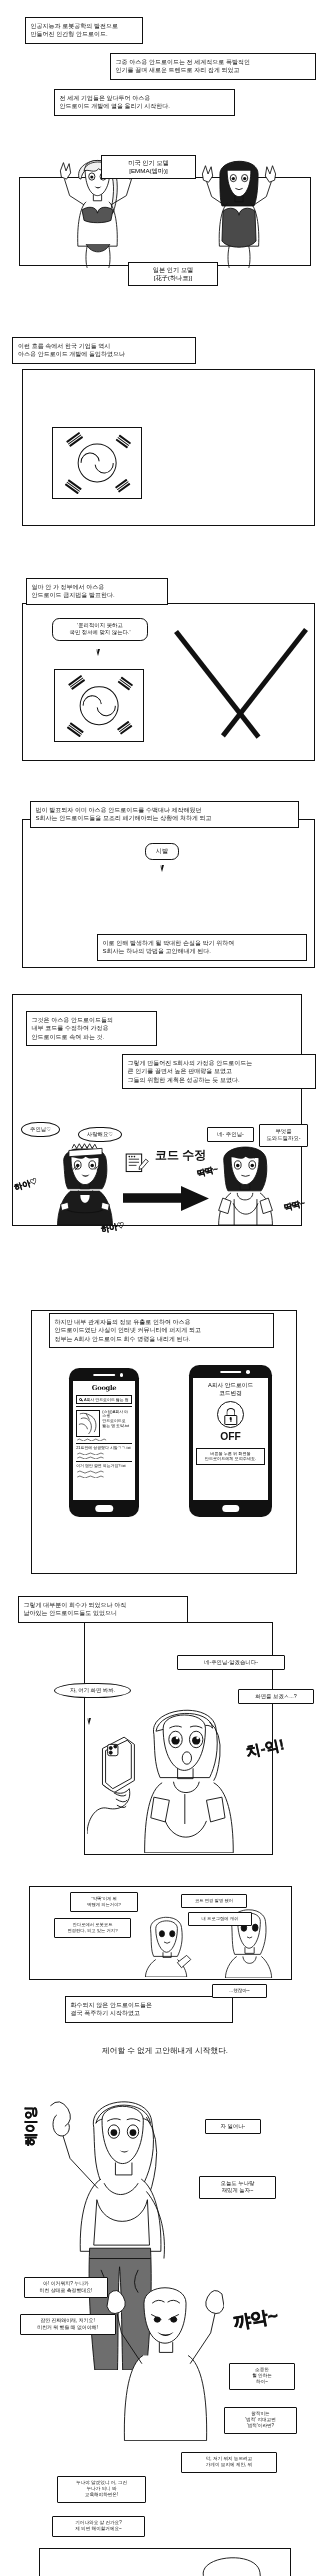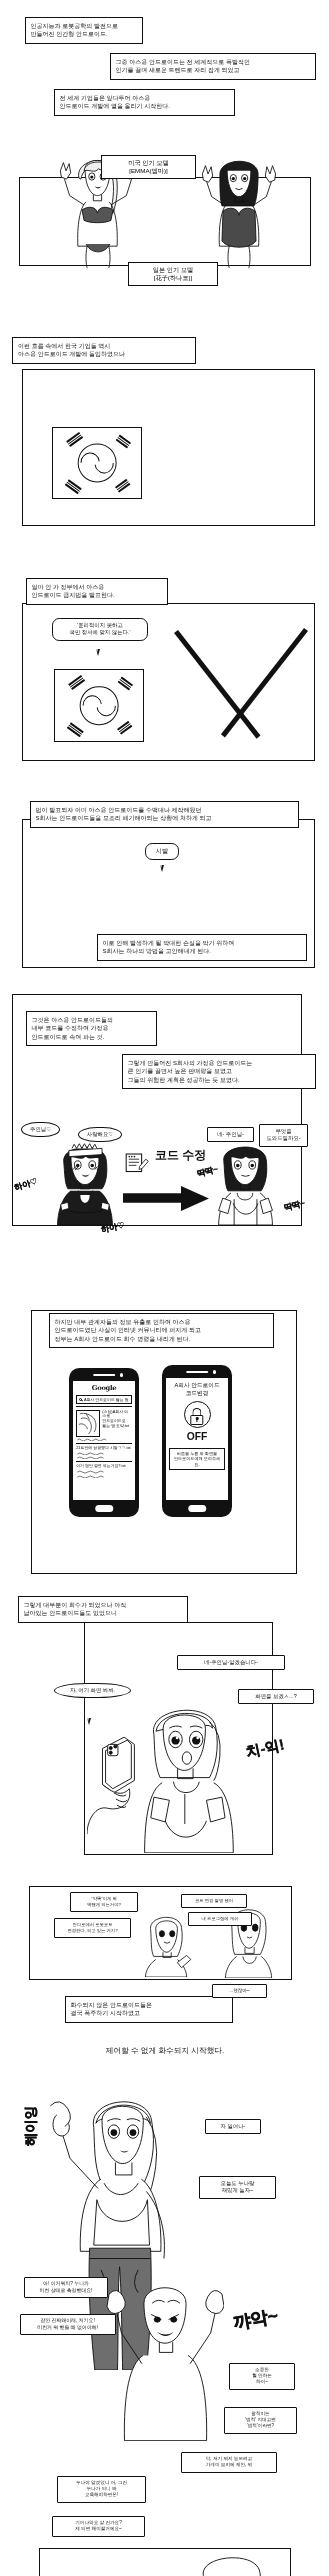--- a/index.html
+++ b/index.html
@@ -784,21 +784,21 @@
         </div>
         <div class="squig">
           <svg width="100%" height="3.1" viewBox="0 0 107 6">
               <path d="M2 4 q5 -4 10 0 q5 4 10 0 q6 -4 11 0 q5 4 10 0 q5 -4 10 0" stroke="#111" fill="none" stroke-width="1.1"></path>
             </svg>
         </div>
       </div>
     </div>
   </div>
 
-  <div class="phone" style="left:162px; top:1365px; width:70px; height:152px;">
+  <div class="phone" style="left:189px; top:1365px; width:83px; height:152px;">
     <div class="spk"></div>
     <div class="cam"></div>
     <div class="home"></div>
     <div class="screen">
       <div style="text-align:center;font-size:5.7px;line-height:1.3;margin-top:4.1px;white-space:pre-line">A회사 안드로이드
 코드변경</div>
       <div class="lockcircle">
         <span class="shackle"></span>
         <span class="bodyl"></span>
         <span class="kh"></span>
@@ -910,21 +910,21 @@
         <path d="M52 108 C54 126 76 126 78 108"></path>
       </g>
     </svg>
   </div>
 
   <div class="bub rect" style="left:212px; top:1984px; width:55px; font-size:4.6px;">...했잖아~</div>
 
   <div class="nbox" style="left:65px; top:1996px; width:168px;">화수되지 않은 안드로이드들은
 결국 폭주하기 시작하였고</div>
 
-  <div class="nbox" style="left:53px; top:2041px; width:224px; font-size:7.7px; text-align:center; border-width:0;">제어할 수 없게 화수되지 시작했다.</div>
+  <div class="nbox" style="left:53px; top:2041px; width:224px; font-size:7.7px; text-align:center; border-width:0;">제어할 수 없게 고안해내게 시작했다.</div>
 
   <div class="fig" style="left:40px; top:2081px;">
     <svg width="155" height="289" viewBox="0 0 300 560">
       <g fill="none" stroke="#111" stroke-width="1.8">
 
         <path d="M104 90 C92 34 206 20 216 76 C226 130 214 170 202 196 L118 196 C104 162 106 126 104 90 Z" fill="#fff"></path>
         <path d="M108 82 C120 34 208 36 214 82 C198 62 186 84 166 62 C146 88 122 62 108 82 Z" fill="#fff"></path>
         <path d="M206 70 q26 38 18 96 q-6 44 -18 64"></path>
 
         <path d="M120 76 C120 40 200 40 200 76 C200 130 180 160 160 160 C140 160 120 130 120 76 Z" fill="#fff"></path>

